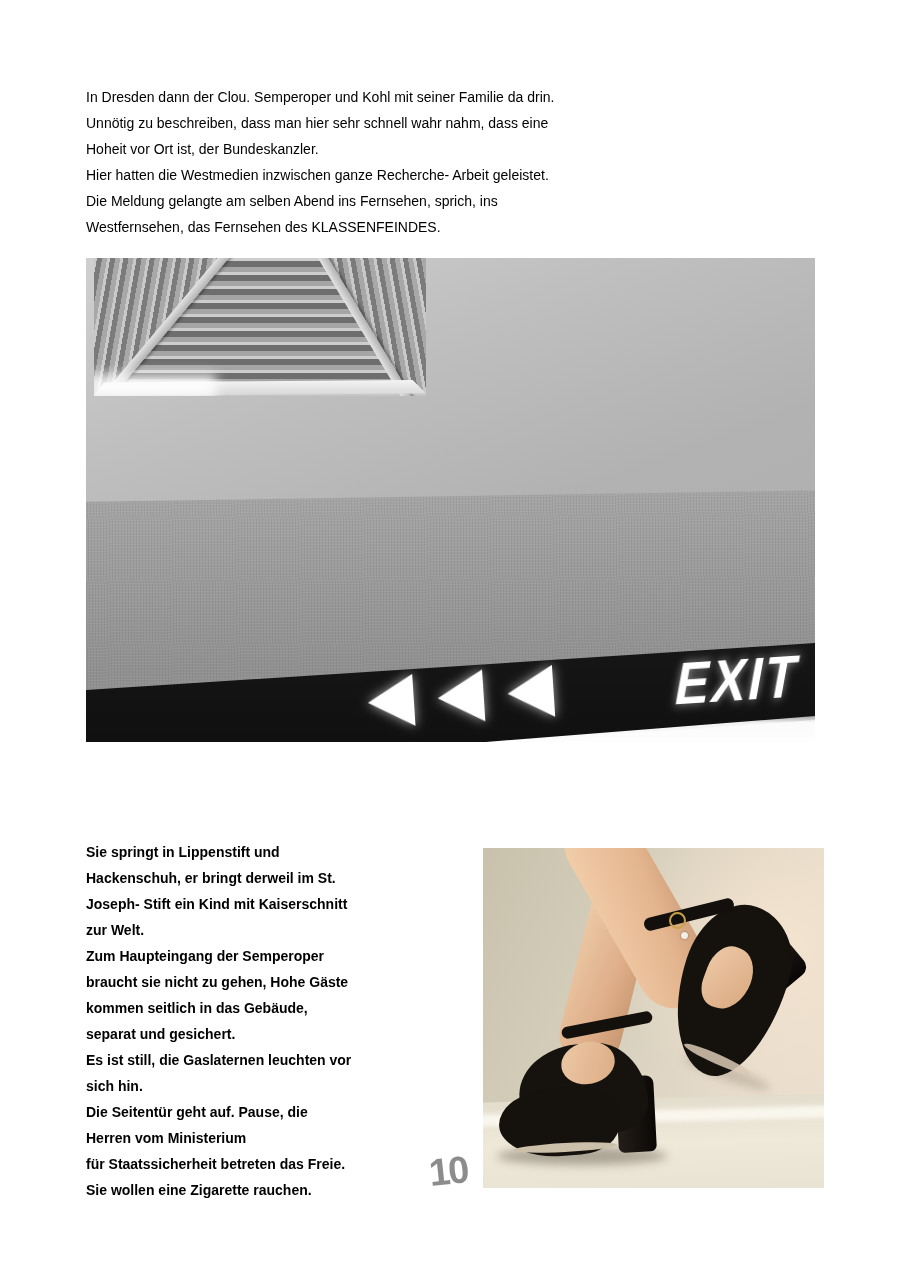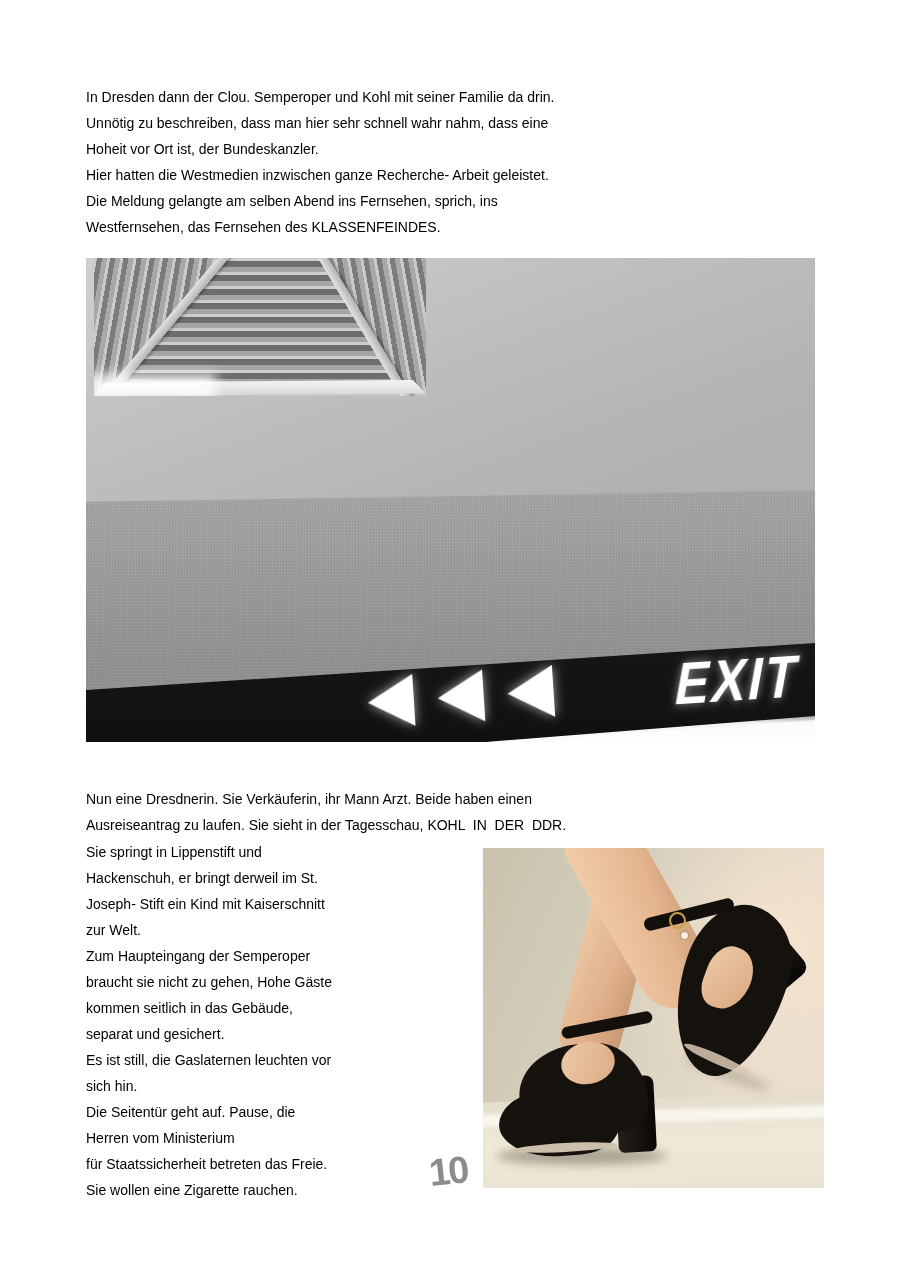--- a/index.html
+++ b/index.html
@@ -2,21 +2,21 @@
 <html><head>
 <meta charset="utf-8">
 <style>
   html,body { margin:0; padding:0; background:#ffffff; }
   body { width:900px; height:1274px; font-family:"Liberation Sans", sans-serif; }
   .page { position:relative; width:900px; height:1274px; background:#ffffff; color:#000; overflow:hidden; }
 
   .para { position:absolute; font-size:14px; line-height:26px; white-space:pre-wrap; color:#000; }
   .para-intro { left:86px; top:84px;  width:796px; }
   .para-mid   { left:86px; top:786px; width:800px; }
-  .para-left  { left:86px; top:839px; width:396px; }
+  .para-left  { left:86px; top:839px; width:396px;font-weight:bold; }
 
   .page-num { position:absolute; left:429px; top:1150px; font-size:38px; font-weight:bold;
               color:#8c8c8c; transform:rotate(-6deg); letter-spacing:-2px; }
 
   
   .bw-photo { position:absolute; left:86px; top:258px; width:729px; height:484px; overflow:hidden;
               background:linear-gradient(160deg,#d0d0d0 0%,#c0c0c0 25%,#b3b2b2 55%,#adadad 100%); }
   .bw-wall { position:absolute; left:-12px; top:238px; width:770px; height:230px;
              transform:rotate(-0.9deg);
              background:linear-gradient(180deg,#a4a4a4,#909090 75%,#979797); }
@@ -134,22 +134,20 @@
       <div class="exit-inner">
         <div class="exit-arrow"></div>
         <div class="exit-arrow"></div>
         <div class="exit-arrow"></div>
         <span class="exit-word">EXIT</span>
       </div>
     </div>
     <div class="exit-underglow"></div>
   </div>
 
-  <div class="para para-mid">Nun eine Dresdnerin. Sie Verkäuferin, ihr Mann Arzt. Beide haben einen
-Ausreiseantrag zu laufen. Sie sieht in der Tagesschau, KOHL  IN  DER  DDR.</div>
 
   <div class="para para-left">Sie springt in Lippenstift und
 Hackenschuh, er bringt derweil im St.
 Joseph- Stift ein Kind mit Kaiserschnitt
 zur Welt.
 Zum Haupteingang der Semperoper
 braucht sie nicht zu gehen, Hohe Gäste
 kommen seitlich in das Gebäude,
 separat und gesichert.
 Es ist still, die Gaslaternen leuchten vor

